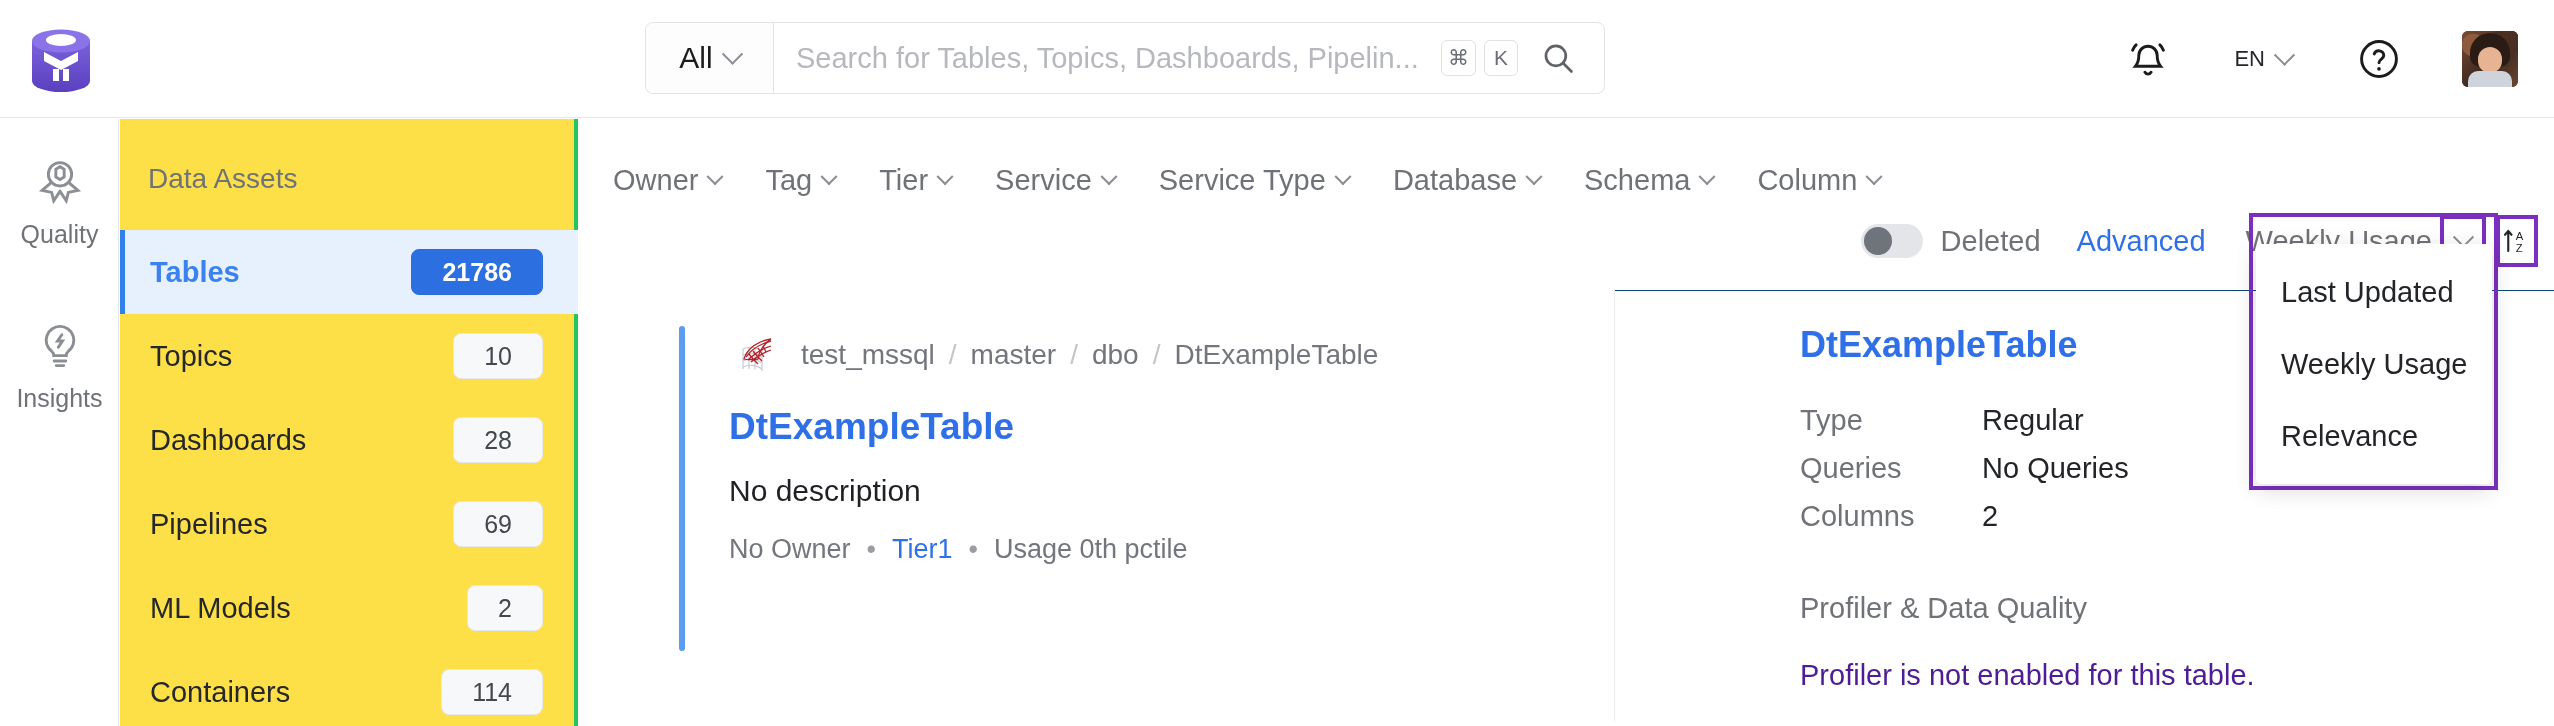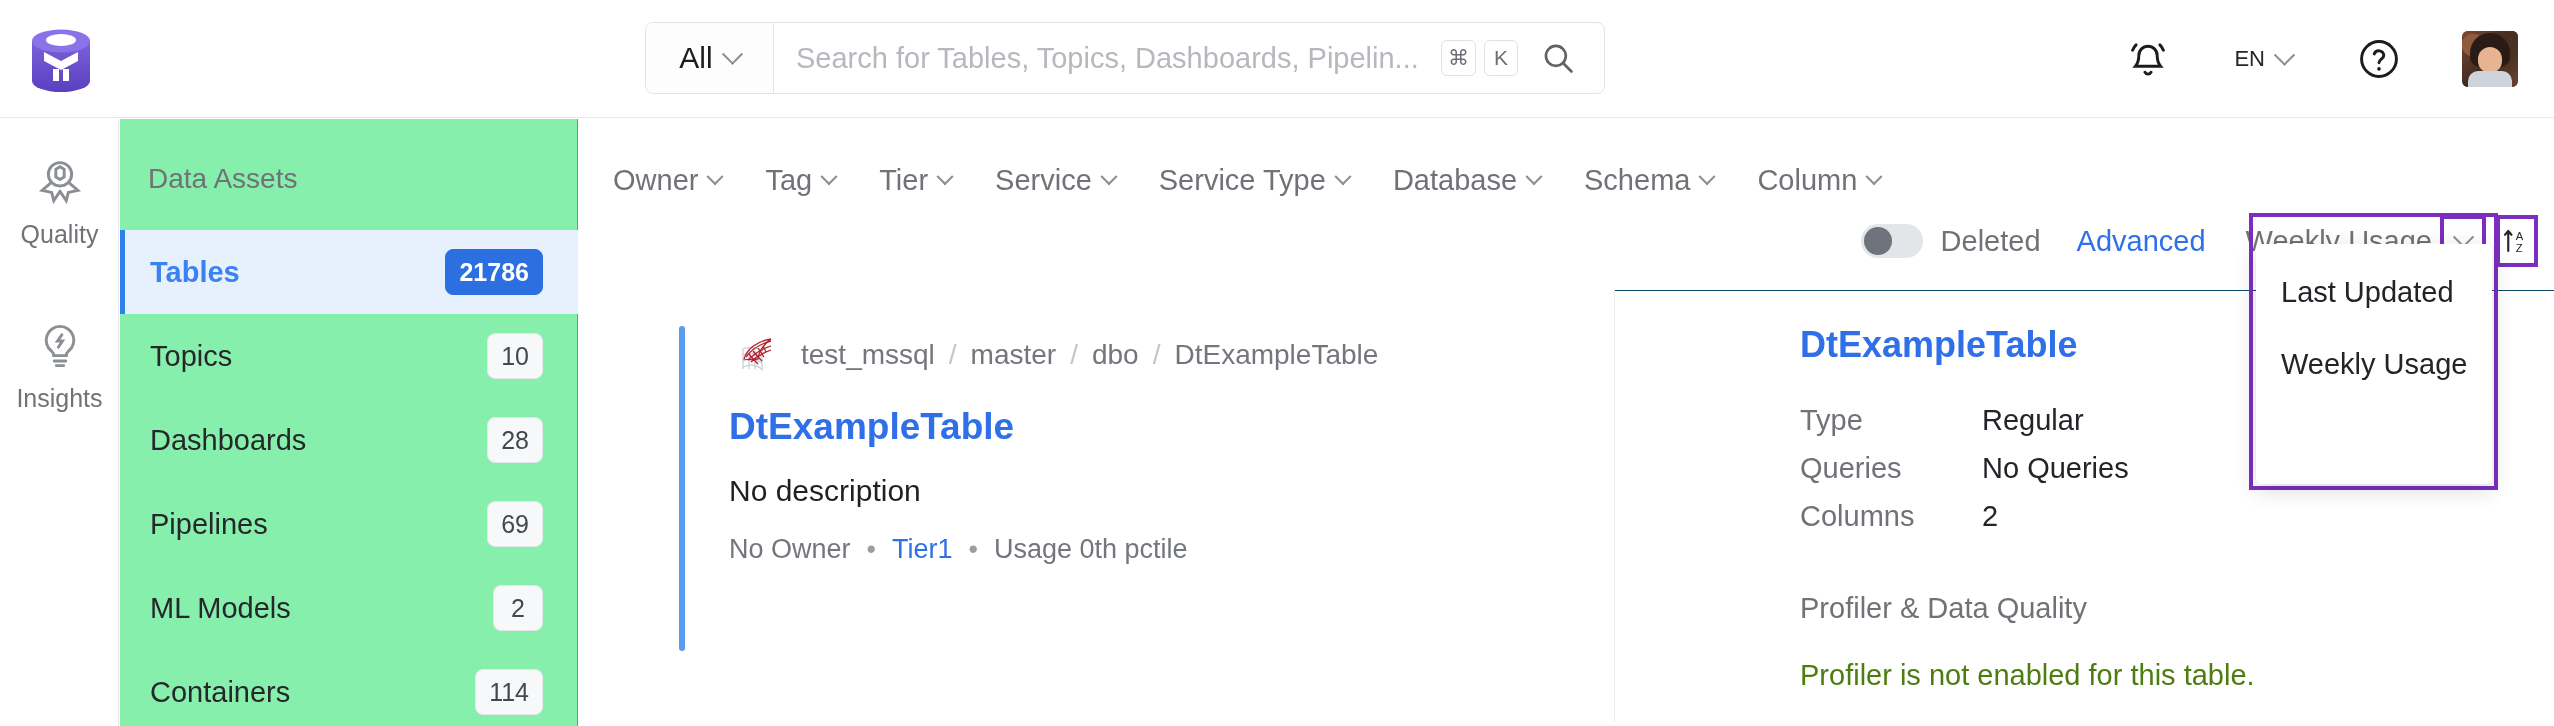--- a/index.html
+++ b/index.html
@@ -108,43 +108,43 @@
   }
   .rail-item.active { background: #e6f1fd; }
   .rail-ico { width: 56px; height: 56px; display:flex;align-items:center;justify-content:center; }
   .rail-label { font-size: 25px; color: #6f7276; }
   .rail-item.active .rail-label { color: #1b1c1d; font-weight: 600; }
 
   
   .assets {
     position: absolute; left: 120px; top: 119px;
     width: 458px; height: 607px;
-    background: #86efac;
-    border-right: 1px solid #22c55e;
+    background: #fde047;
+    border-right: 4px solid #22c55e;
   }
   .assets-title {
     position: absolute; left: 28px; top: 44px;
     font-size: 28px; color: #6f7276;
   }
   .assets-list { position: absolute; left: 0; top: 111px; width: 458px; }
   .asset-row {
     position: relative;
     height: 84px;
     display: flex; align-items: center; justify-content: space-between;
     padding: 0 35px 0 30px;
     cursor: pointer;
   }
   .asset-row.active { background: #e6f1fd; }
   .asset-row.active::before {
     content:""; position:absolute; left:0; top:0; bottom:0; width:5px; background:#2f80ed;
   }
   .asset-name { font-size: 29px; color: #26272b; }
   .asset-row.active .asset-name { color: #3b82f0; font-weight: 700; }
   .badge {
-    min-width: 50px; height: 46px; padding: 0 13px;
+    min-width: 50px; height: 46px; padding: 0 30px;
     border-radius: 8px; border: 1px solid #e6e7ea; background: #f7f8fa;
     display:flex; align-items:center; justify-content:center;
     font-size: 25px; color: #44474d;
   }
   .asset-row.active .badge {
     background: #2b6fe0; border-color:#2b6fe0; color:#fff; font-weight: 600;
   }
 
   
   .filters {
@@ -254,21 +254,21 @@
     width: 794px; height: 434px;
     background: #fff;
     padding: 32px 0 0 40px;
   }
   .sum-title { font-size: 36px; color: #2f6fe8; font-weight: 700; cursor: pointer; }
   .sum-tbl { margin-top: 30px; }
   .sum-row { display: flex; align-items: center; height: 48px; }
   .sum-key { width: 182px; font-size: 29px; color: #6f7276; }
   .sum-val { font-size: 29px; color: #222428; }
   .sum-sec { margin-top: 52px; font-size: 29px; color: #6f7276; }
-  .sum-note { margin-top: 34px; font-size: 29px; color: #4d7c0f; }
+  .sum-note { margin-top: 34px; font-size: 29px; color: #4c1d95; }
 </style>
 </head>
 <body>
 
 <div id="app">
 
   <div class="topbar">
 
     <div class="logo">
       <svg viewBox="0 0 66 70" width="66" height="70" aria-hidden="true">
@@ -510,16 +510,17 @@
         <span class="sum-val">2</span>
       </div>
     </div>
     <div class="sum-sec">Profiler &amp; Data Quality</div>
     <div class="sum-note">Profiler is not enabled for this table.</div>
   </div>
 
   <div class="dd-panel">
     <div class="dd-item">Last Updated</div>
     <div class="dd-item">Weekly Usage</div>
+    <div class="dd-item">Relevance</div>
   </div>
   <div class="dd-outline"></div>
 
 </div>
 
 </body></html>

